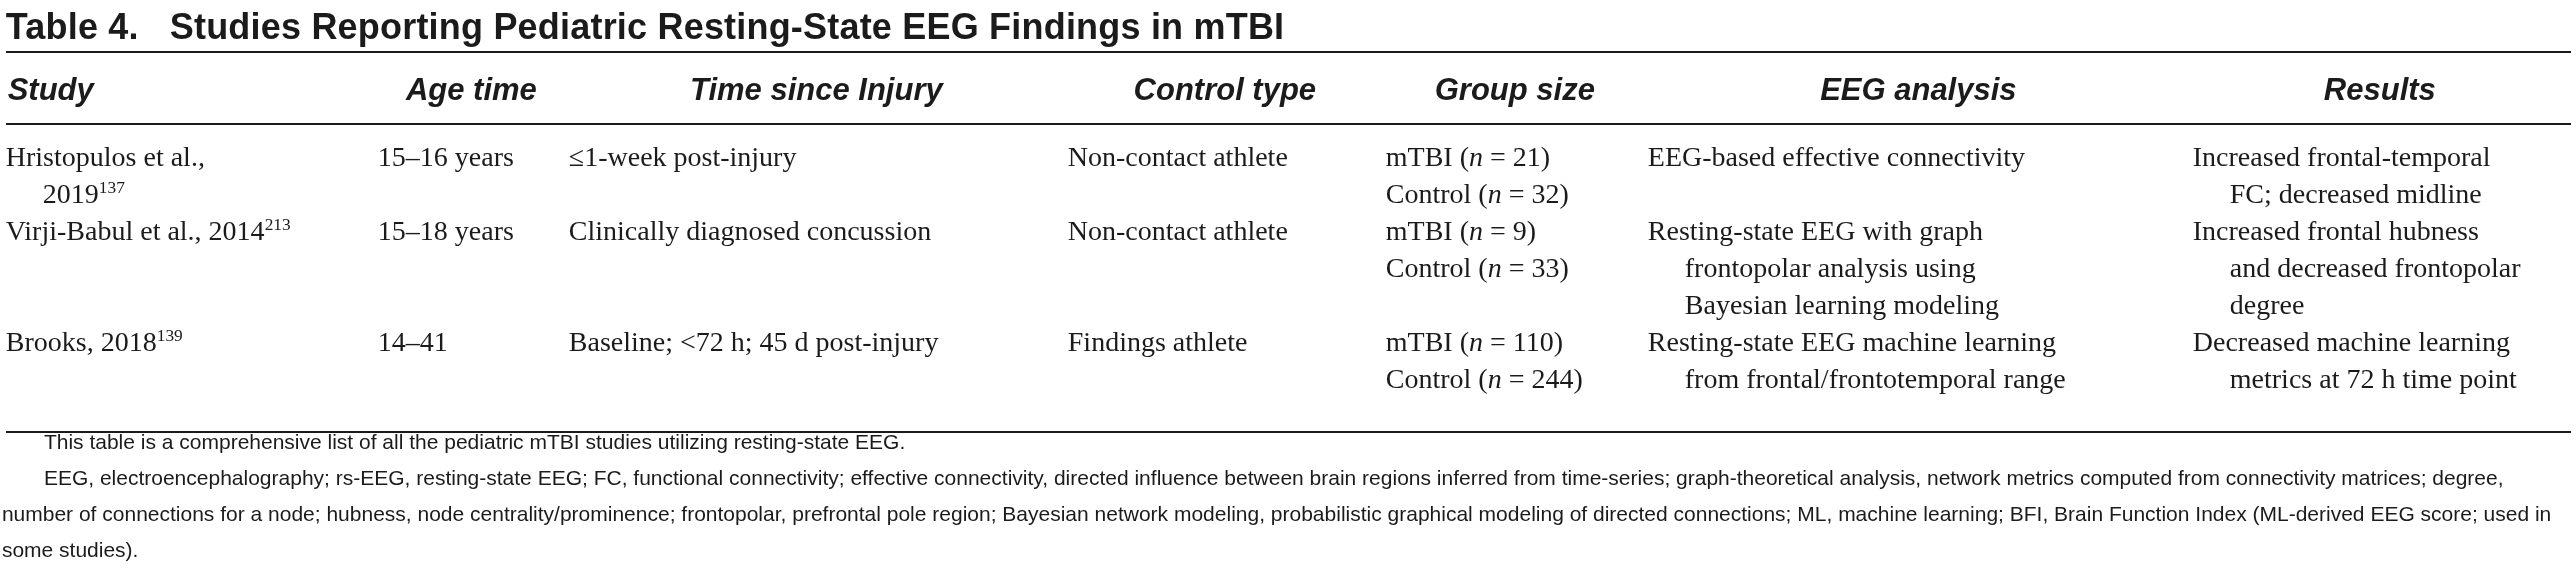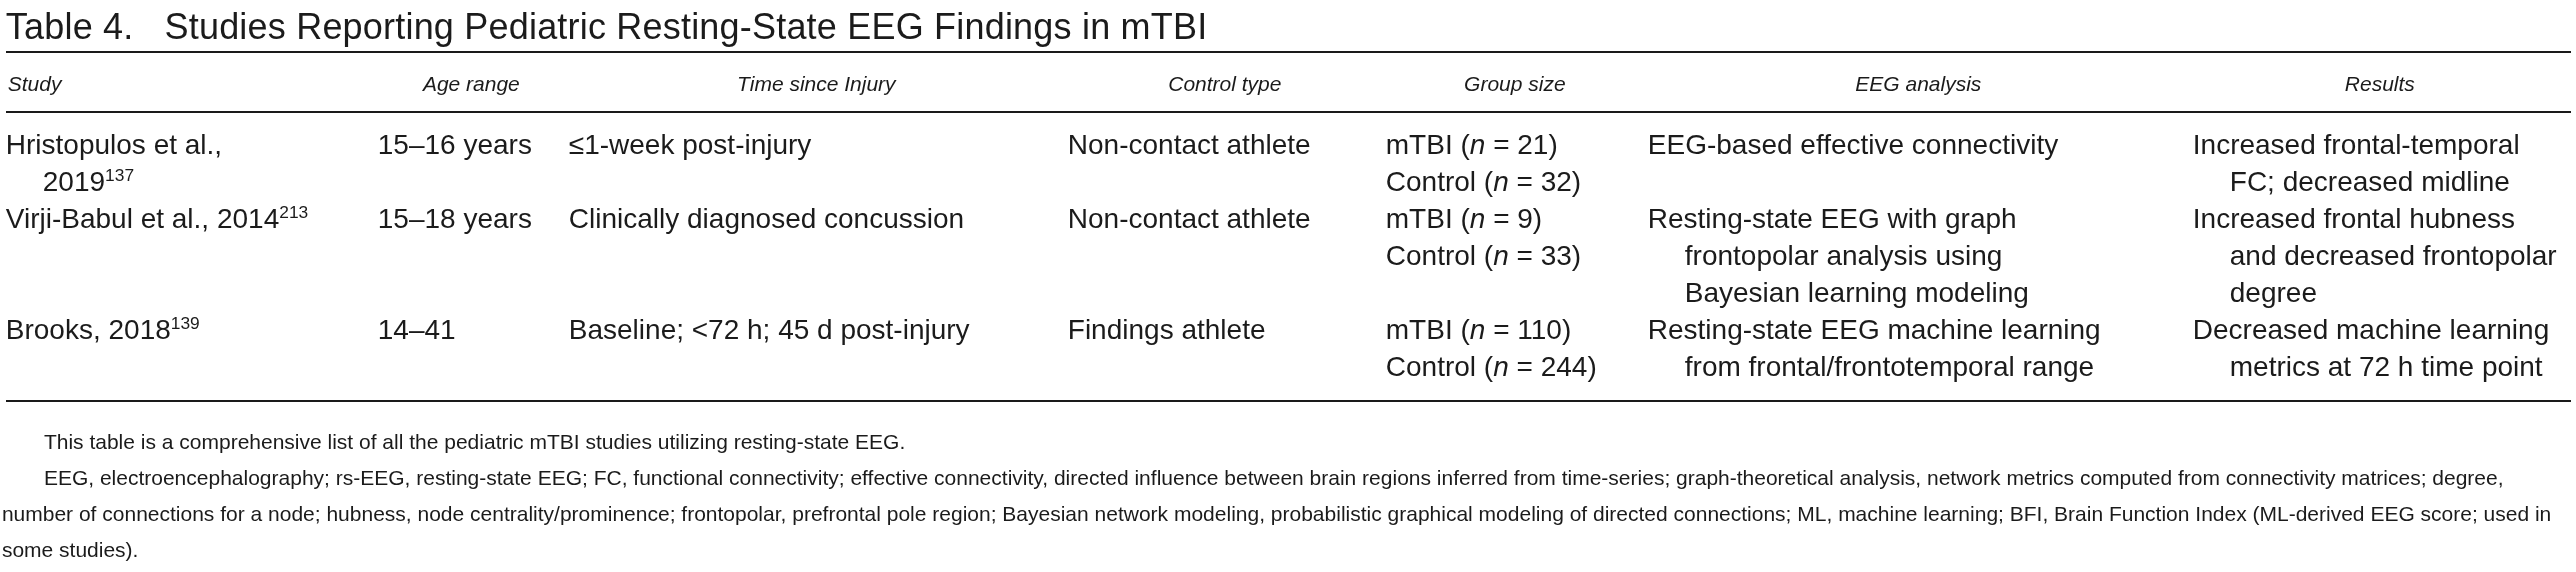--- a/index.html
+++ b/index.html
@@ -10,54 +10,55 @@
     background: #ffffff;
     color: #1b1b1b;
     font-family: "Liberation Sans", "DejaVu Sans", sans-serif;
     overflow: hidden;
   }
   .title {
     position: absolute;
     top: 5.8px;
     left: 5.8px;
     font-size: 36px;
-    font-weight: normal;
+    font-weight: bold;
     letter-spacing: 0.2px;
     white-space: nowrap;
   }
   .title-label { margin-right: 31px; }
 
   table.studies {
     position: absolute;
     top: 51px;
     left: 5.8px;
     width: 2564px;
     border-collapse: collapse;
     table-layout: fixed;
     border-top: 2.9px solid #1a1a1a;
     border-bottom: 2.9px solid #1a1a1a;
     font-size: 28px;
   }
   thead th {
     font-style: italic;
-    font-weight: normal;
-    font-size: 21px;
+    font-weight: bold;
+    font-size: 31px;
     text-align: center;
     vertical-align: middle;
     padding: 19px 3.9px 15.4px 0;
     border-bottom: 2.9px solid #1a1a1a;
   }
   thead th.first { text-align: left; padding-left: 1.9px; }
   tbody td {
     vertical-align: top;
     padding: 0 7.7px 0 0;
     line-height: 37px;
+    font-family: Liberation Serif, serif;
   }
   tbody tr:first-child td { padding-top: 12.5px; }
-  tbody tr:last-child td { padding-bottom: 15px; }
+  tbody tr:last-child td { padding-bottom: 34px; }
   .line { white-space: nowrap; }
   .cont { padding-left: 37px; }
   sup.ref {
     font-size: 0.62em;
     vertical-align: baseline;
     position: relative;
     top: -0.55em;
     line-height: 0;
   }
   td i, .nvar { font-style: italic; }
@@ -87,21 +88,21 @@
         <col style="width:191px">
         <col style="width:499px">
       <col style="width:318px">
         <col style="width:262px">
         <col style="width:545px">
         <col style="width:378px">
     </colgroup>
     <thead>
       <tr>
         <th class="first">Study</th>
-        <th>Age range</th>
+        <th>Age time</th>
         <th>Time since Injury</th>
         <th>Control type</th>
         <th>Group size</th>
         <th>EEG analysis</th>
         <th>Results</th>
       </tr>
     </thead>
     <tbody>
         <tr>
           <td>

